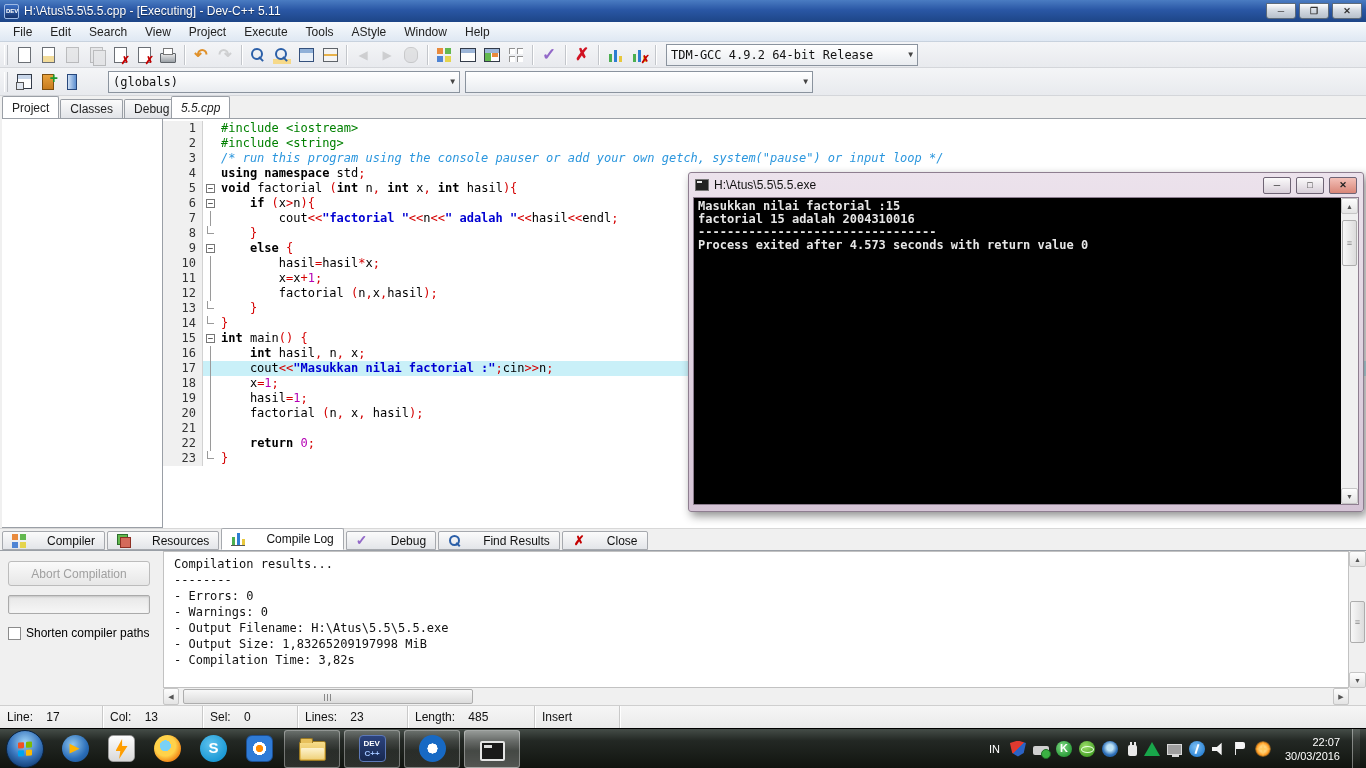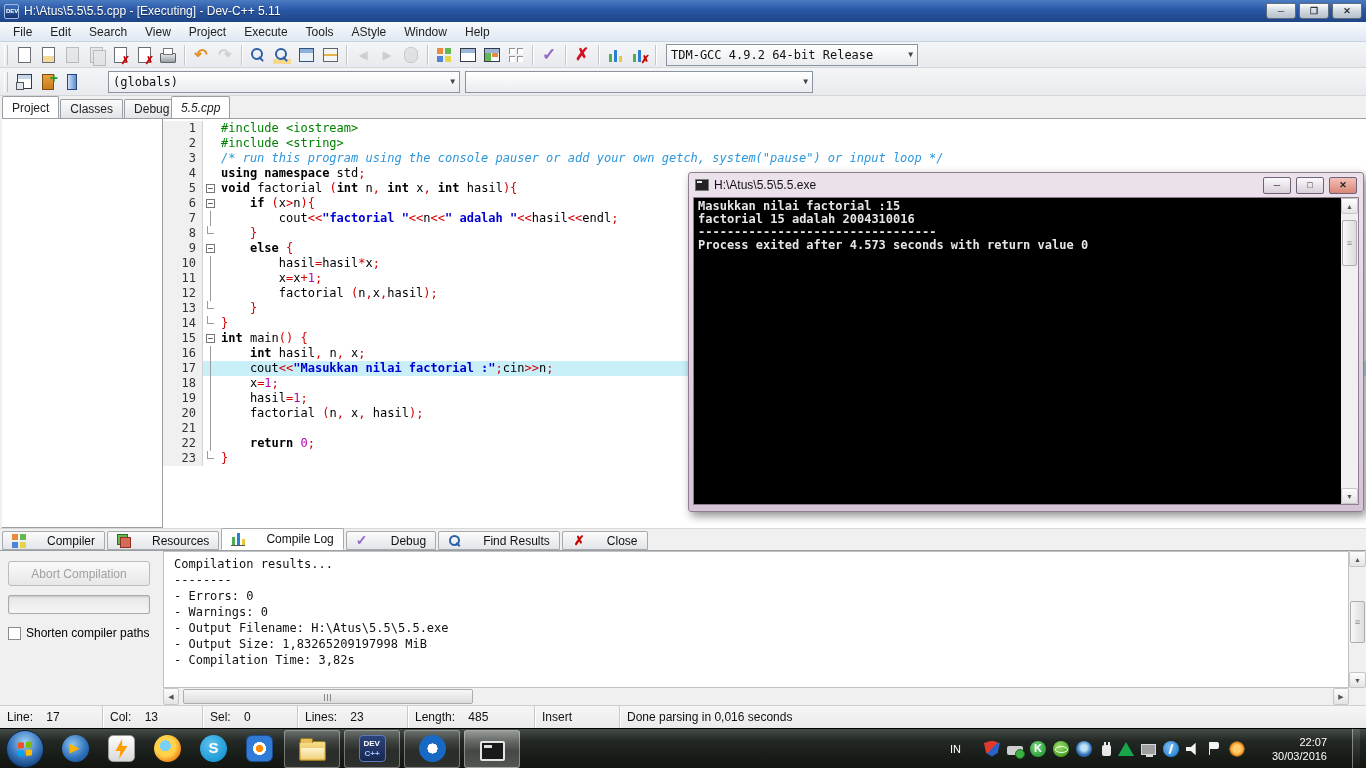--- a/index.html
+++ b/index.html
@@ -183,21 +183,21 @@
   .app-picpick { border-radius:6px; background:radial-gradient(circle at 50% 50%, #ff8a00 0 20%, #fff 21% 36%, #2f7bd6 37%); border:1px solid #1c4f92; }
   .app-explorer { background:linear-gradient(#f7dd8a,#e0b54e); border:1px solid #9c7a22; border-radius:2px; height:20px; margin-top:5px; }
   .app-explorer::before { content:""; position:absolute; left:0; top:-4px; width:11px; height:4px; background:#e7c05c; border:1px solid #9c7a22; border-bottom:none; border-radius:2px 2px 0 0; }
   .app-explorer::after { content:""; position:absolute; left:1px; bottom:1px; width:23px; height:11px; background:linear-gradient(#fdf3cf,#f0d37e); border-radius:1px; }
   .app-devcpp { border-radius:4px; background:linear-gradient(#2c437e,#17284f); border:1px solid #5d79b8; }
   .app-devcpp::before { content:"DEV"; position:absolute; left:4px; top:3px; color:#fff; font-size:8px; font-weight:bold; }
   .app-devcpp::after { content:"C++"; position:absolute; left:5px; bottom:3px; color:#9fc3ff; font-size:8px; font-weight:bold; }
   .app-viewer { border-radius:50%; background:radial-gradient(circle at 50% 50%, #fff 0 26%, #1769c4 27% 78%, #cfe3fa 79%); }
   .app-console { width:25px; height:20px; margin-top:4px; background:#191919; border:2px solid #e4e4e4; border-radius:2px; }
   .app-console::before { content:""; position:absolute; left:2px; top:2px; width:8px; height:3px; background:#dcdcdc; }
-  .tray { margin-left:auto; display:flex; align-items:center; gap:19px; padding-right:4px; }
+  .tray { margin-left:auto; display:flex; align-items:center; gap:6px; padding-right:4px; }
   .lang { color:#fff; font-size:11px; margin-right:4px; }
   .tico { width:16px; height:16px; position:relative; display:inline-block; }
   .tr-shield { background:linear-gradient(135deg,#e03a2f 0 50%,#2b62c4 50%); clip-path:polygon(50% 0,100% 16%,86% 78%,50% 100%,14% 78%,0 16%); }
   .tr-usb { background:#cfcfcf; height:9px; margin-top:4px; border-radius:2px; }
   .tr-usb::after { content:""; position:absolute; right:-2px; bottom:-4px; width:8px; height:8px; border-radius:50%; background:#3bb143; border:1px solid #1d6e24; }
   .tr-kmp { border-radius:50%; background:radial-gradient(circle at 40% 35%, #7fd884, #2e9e3c 70%); }
   .tr-kmp::before { content:"K"; position:absolute; left:4px; top:1px; color:#fff; font-size:11px; font-weight:bold; }
   .tr-idm { border-radius:50%; background:radial-gradient(circle at 40% 35%, #9fe06a, #4aa32a 70%, #2c7a14); }
   .tr-idm::before { content:""; position:absolute; left:2px; top:5px; width:11px; height:5px; border:1px solid #e8ffe0; border-radius:50%; }
   .tr-blue { border-radius:50%; background:radial-gradient(circle at 50% 42%, #bfe3f5 0 25%, #2d6fb8 60%, #174a86); }
@@ -484,21 +484,20 @@
     <div class="corner"></div>
   </div>
 
   <div class="statusbar">
       <div class="sseg s0">Line:    17</div>
       <div class="sseg s1">Col:    13</div>
       <div class="sseg s2">Sel:    0</div>
       <div class="sseg s3">Lines:    23</div>
       <div class="sseg s4">Length:    485</div>
       <div class="sseg s5">Insert</div>
-      <div class="sseg s6">Done parsing in 0,016 seconds</div>
     </div>
 
   <div class="taskbar">
     <div class="start-orb">
       <div class="orb-flag">
         <span class="of1"></span>
           <span class="of2"></span>
           <span class="of3"></span>
           <span class="of4"></span>
       </div>

